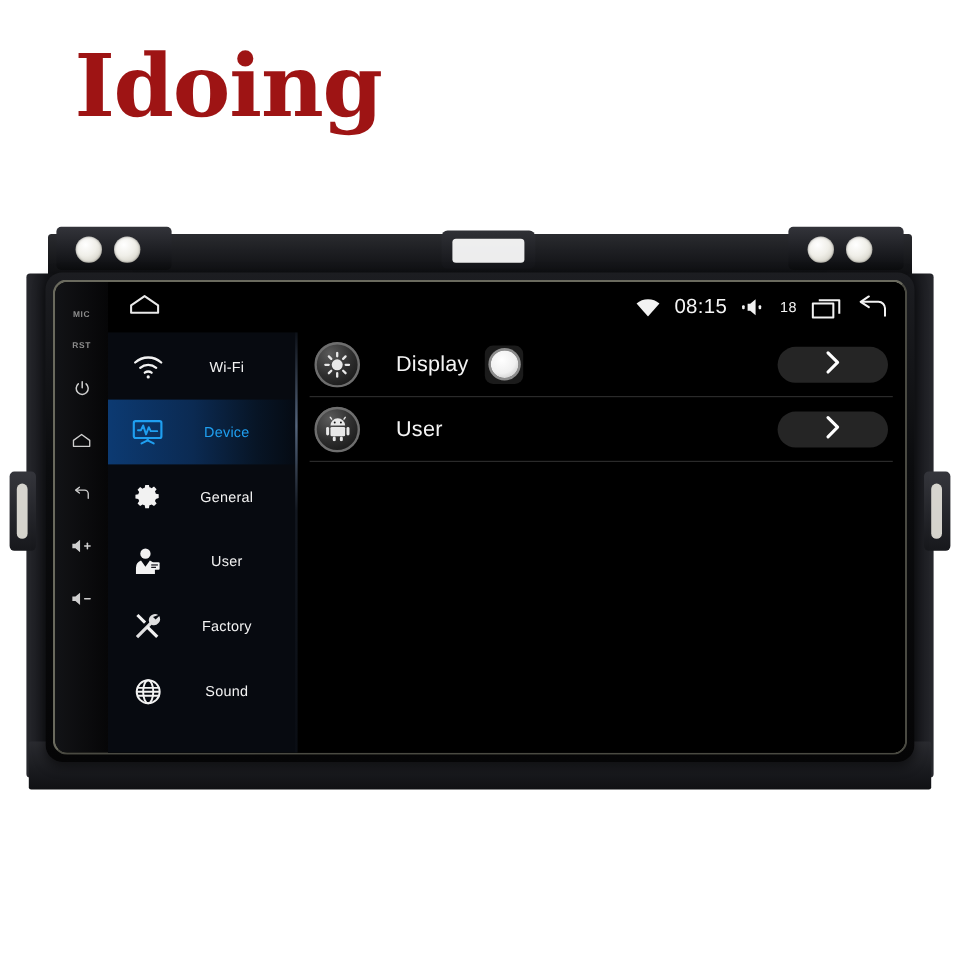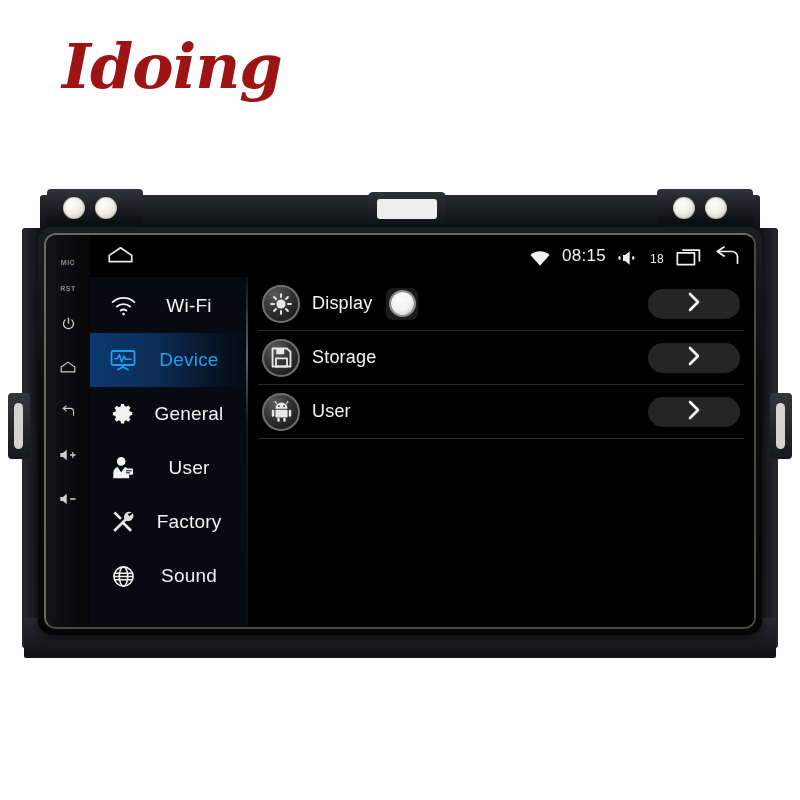--- a/index.html
+++ b/index.html
@@ -13,23 +13,22 @@
     overflow: hidden;
     position: relative;
   }
 
   
   #brand-logo {
     position: absolute;
     left: 62px;
     top: 36px;
     font-family: "DejaVu Serif", serif;
-    font-style: italic;
     font-weight: bold;
-    font-size: 62px;
+    font-size: 72px;
     letter-spacing: -1px;
     color: #9e1414;
     line-height: 1;
     user-select: none;
   }
 
   
   #device-assembly {
     position: absolute;
     left: 0;
@@ -215,21 +214,21 @@
     padding: 0 16px 0 12px;
   }
   #status-home-btn {
     display: flex; align-items: center; justify-content: center;
     width: 36px; height: 30px;
     color: #e9e9e9;
   }
   #status-right {
     margin-left: auto;
     display: flex;
-    align-items: flex-end;
+    align-items: center;
     gap: 12px;
     color: #f2f2f2;
   }
   .status-text {
     font-size: 17px;
     font-weight: 500;
     color: #f5f5f5;
     letter-spacing: .3px;
   }
   #status-volume-level { font-size: 12px; }
@@ -272,21 +271,21 @@
     display: flex;
     align-items: center;
     justify-content: center;
     color: #f2f2f2;
     flex: 0 0 38px;
   }
   .sidebar-item .si-label {
     flex: 1;
     text-align: center;
     padding-right: 12px;
-    font-size: 19px;
+    font-size: 12px;
     color: #f2f2f2;
     letter-spacing: .2px;
   }
   .sidebar-item.selected {
     background: linear-gradient(90deg, #0c3a72 0%, #0b2a52 45%, #071526 78%, #050a12 100%);
   }
   .sidebar-item.selected .si-icon { color: #1f9ff0; }
   .sidebar-item.selected .si-label { color: #1f9ff0; }
 
   
@@ -311,21 +310,21 @@
     border-radius: 50%;
     background: radial-gradient(circle at 34% 26%, #5a5a5a 0%, #2e2e2e 48%, #0d0d0d 100%);
     box-shadow: inset 0 0 0 2px #6e6e6e, 0 1px 2px rgba(0,0,0,.8);
     display: flex;
     align-items: center;
     justify-content: center;
     color: #e8e8e8;
     margin-left: 4px;
   }
   .row-label {
-    margin-left: 12px;
+    margin-left: 30px;
     font-size: 18px;
     color: #f4f4f4;
     letter-spacing: .2px;
   }
   #touch-indicator {
     margin-left: 14px;
     width: 32px; height: 32px;
     border-radius: 7px;
     background: #1b1b1b;
     display: flex;
@@ -566,37 +565,20 @@
                 <span>
                   <svg width="14" height="20" viewBox="0 0 14 20" fill="none" stroke="currentColor" stroke-width="2.6" stroke-linecap="round" stroke-linejoin="round">
                     <path d="M3 2 L11 10 L3 18"></path>
                   </svg>
                 </span>
               </button>
             </div>
 
 
 
-            <div class="settings-row">
-              <span class="row-icon">
-                <svg width="21" height="21" viewBox="0 0 22 22" fill="none" stroke="currentColor" stroke-width="1.9" stroke-linejoin="round">
-                  <path d="M1.6 1.6 h15.2 L20.4 5.2 V20.4 H1.6 Z"></path>
-                  <rect x="5.6" y="1.6" width="8.2" height="6" fill="currentColor" stroke="none"></rect>
-                  <rect x="5.2" y="12" width="11.6" height="8.4"></rect>
-                </svg>
-              </span>
-              <span class="row-label">Storage</span>
-              <button class="row-chevron-btn">
-                <span>
-                  <svg width="14" height="20" viewBox="0 0 14 20" fill="none" stroke="currentColor" stroke-width="2.6" stroke-linecap="round" stroke-linejoin="round">
-                    <path d="M3 2 L11 10 L3 18"></path>
-                  </svg>
-                </span>
-              </button>
-            </div>
 
             <div class="settings-row">
               <span class="row-icon">
                 <svg width="21" height="21" viewBox="0 0 22 22" fill="currentColor">
                   <path d="M5.6 2.4 L4.4 0.6 M16.4 2.4 L17.6 0.6" stroke="currentColor" stroke-width="1.2" stroke-linecap="round"></path>
                   <path d="M4.6 8 a6.4 6.4 0 0 1 12.8 0 z"></path>
                   <circle cx="8.3" cy="5.4" r="0.85" fill="#111"></circle>
                   <circle cx="13.7" cy="5.4" r="0.85" fill="#111"></circle>
                   <rect x="4.6" y="9.2" width="12.8" height="8.2" rx="1.2"></rect>
                   <rect x="0.8" y="9.2" width="2.6" height="7.4" rx="1.3"></rect>

